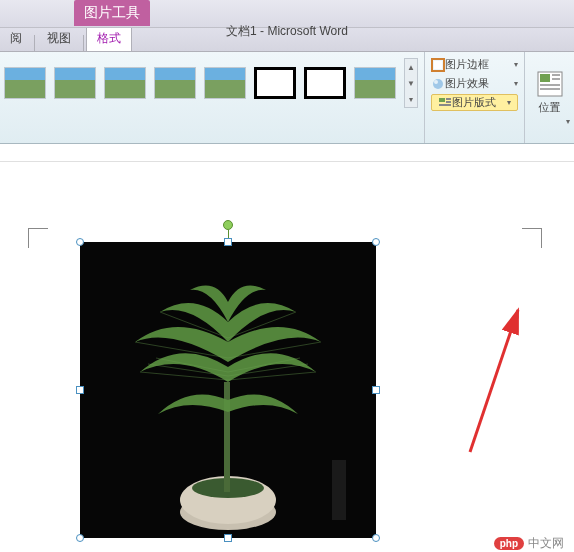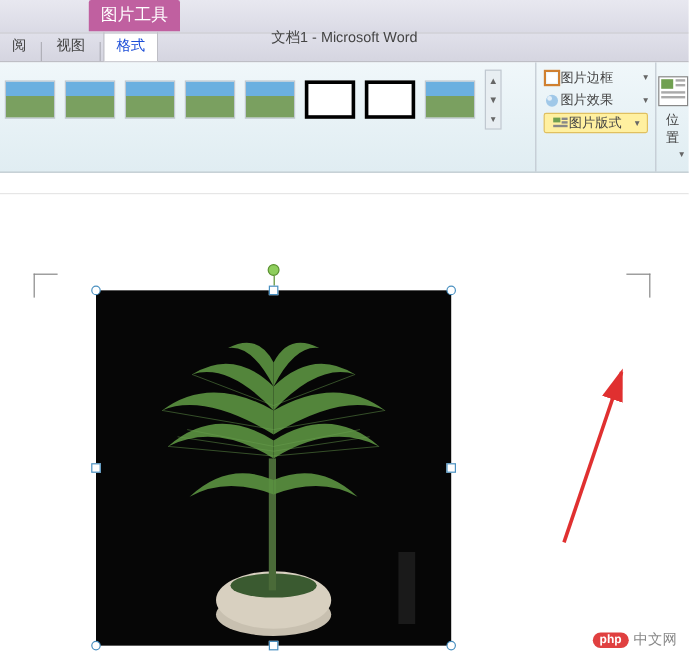--- a/index.html
+++ b/index.html
@@ -4,39 +4,39 @@
   <style>
     * { margin: 0; padding: 0; box-sizing: border-box; font-family: "Microsoft YaHei", sans-serif; }
     body { width: 574px; height: 552px; background: #fff; overflow: hidden; position: relative; }
     
     .titlebar { height: 28px; background: linear-gradient(#e8e8f0, #dadae5); display: flex; align-items: center; position: relative; border-bottom: 1px solid #c0c0c8; }
     .title-text { position: absolute; left: 50%; transform: translateX(-50%); font-size: 12px; color: #444; white-space: nowrap; margin-top: 35px; }
     .context-tab { position: absolute; left: 74px; top: 0; background: #c060a0; color: #fff; font-size: 14px; padding: 4px 10px; border-radius: 2px 2px 0 0; }
     
     .tab-row { height: 24px; background: linear-gradient(#e0e0ea, #d5d5e0); display: flex; align-items: end; border-bottom: 1px solid #b0b0b8; }
     .tab { font-size: 12px; padding: 4px 10px; color: #444; cursor: pointer; }
-    .tab.active { background: #fff; border: 1px solid #b0b0b8; border-bottom: none; border-radius: 2px 2px 0 0; color: #1d4ed8; }
+    .tab.active { background: #fff; border: 1px solid #b0b0b8; border-bottom: none; border-radius: 2px 2px 0 0; color: #a21caf; }
     .tab-sep { width: 1px; height: 16px; background: #b0b0b8; margin: 0 2px; }
     
     .ribbon { height: 92px; background: linear-gradient(#f0f7fa, #e0edf2); border-bottom: 1px solid #a8b8c0; display: flex; }
     .styles-group { flex: 1; display: flex; flex-direction: column; }
     .styles-gallery { display: flex; gap: 8px; padding: 6px 4px; align-items: center; }
     .style-item { width: 42px; height: 32px; background: #fff; border: 1px solid #c0c8d0; display: flex; align-items: center; justify-content: center; cursor: pointer; }
     .style-item.thumb { background: linear-gradient(#6bb0e0 40%, #7aa060 40%); }
     .style-item.framed { border: 3px solid #000; padding: 1px; }
     .gallery-more { width: 14px; height: 50px; border: 1px solid #c0c8d0; background: #e8eef2; display: flex; flex-direction: column; align-items: center; justify-content: space-around; font-size: 8px; color: #666; cursor: pointer; }
     .group-label { font-size: 11px; text-align: center; color: #555; padding: 2px; }
     
     .options-group { width: 100px; padding: 4px 6px; display: flex; flex-direction: column; gap: 2px; border-left: 1px solid #c0c8d0; }
     .option-item { display: flex; align-items: center; gap: 0; font-size: 11px; color: #444; cursor: pointer; padding: 1px 0; }
     .option-item.highlighted { background: #fff0a0; border: 1px solid #e0c060; border-radius: 2px; padding: 0 6px; }
     .opt-icon { width: 14px; height: 14px; display: inline-block; }
     .drop-arrow { font-size: 8px; color: #666; margin-left: auto; }
     
-    .position-group { width: 28px; padding: 4px; border-left: 1px solid #c0c8d0; text-align: center; display: flex; flex-direction: column; align-items: center; justify-content: center; gap: 2px; cursor: pointer; }
+    .position-group { width: 50px; padding: 4px; border-left: 1px solid #c0c8d0; text-align: center; display: flex; flex-direction: column; align-items: center; justify-content: center; gap: 2px; cursor: pointer; }
     .pos-icon { width: 28px; height: 28px; }
     .pos-label { font-size: 11px; color: #444; }
     
     .ruler-gap { height: 18px; background: #fff; border-bottom: 1px solid #e0e0e0; }
     
     .document { position: relative; background: #fff; height: 390px; }
     .crop-mark-tl { position: absolute; left: 28px; top: 66px; width: 20px; height: 20px; border-left: 1px solid #888; border-top: 1px solid #888; }
     .crop-mark-tr { position: absolute; right: 32px; top: 66px; width: 20px; height: 20px; border-right: 1px solid #888; border-top: 1px solid #888; }
     
     .image-frame { position: absolute; left: 80px; top: 80px; width: 296px; height: 296px; }
@@ -48,21 +48,21 @@
     .sh-bl { left: -4px; bottom: -4px; } .sh-br { right: -4px; bottom: -4px; }
     .sh-t { left: 50%; top: -4px; transform: translateX(-50%); }
     .sh-b { left: 50%; bottom: -4px; transform: translateX(-50%); }
     .sh-l { left: -4px; top: 50%; transform: translateY(-50%); }
     .sh-r { right: -4px; top: 50%; transform: translateY(-50%); }
     .selected-img { width: 100%; height: 100%; background: #0a0a0a; position: relative; overflow: hidden; }
     .plant-svg { width: 100%; height: 100%; }
     
     .arrow-annotation { position: absolute; left: 450px; top: 140px; pointer-events: none; }
     
-    .watermark { position: absolute; right: 10px; bottom: 10px; display: flex; align-items: center; gap: 4px; font-size: 12px; color: #888; }
+    .watermark { position: absolute; right: 10px; bottom: 0; display: flex; align-items: center; gap: 4px; font-size: 12px; color: #888; }
     .wm-badge { background: #e04040; color: #fff; font-size: 10px; padding: 1px 6px; border-radius: 8px; font-weight: bold; }
   </style>
 </head>
 <body>
 
 <div class="titlebar">
   <div class="context-tab">图片工具</div>
   <div class="title-text">文档1 - Microsoft Word</div>
 </div>
 

